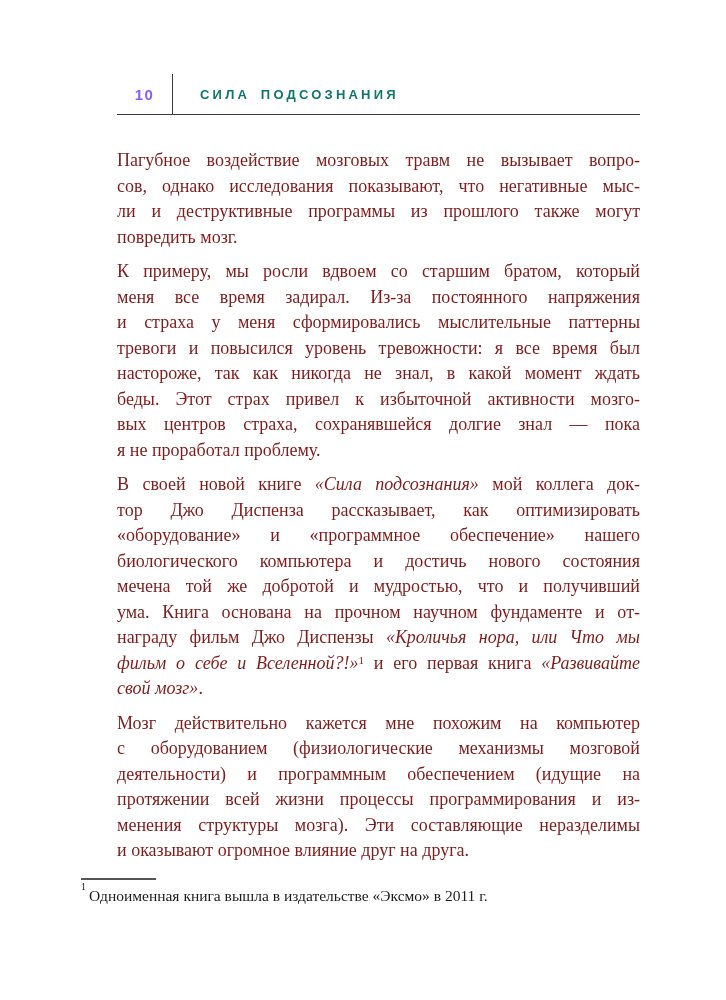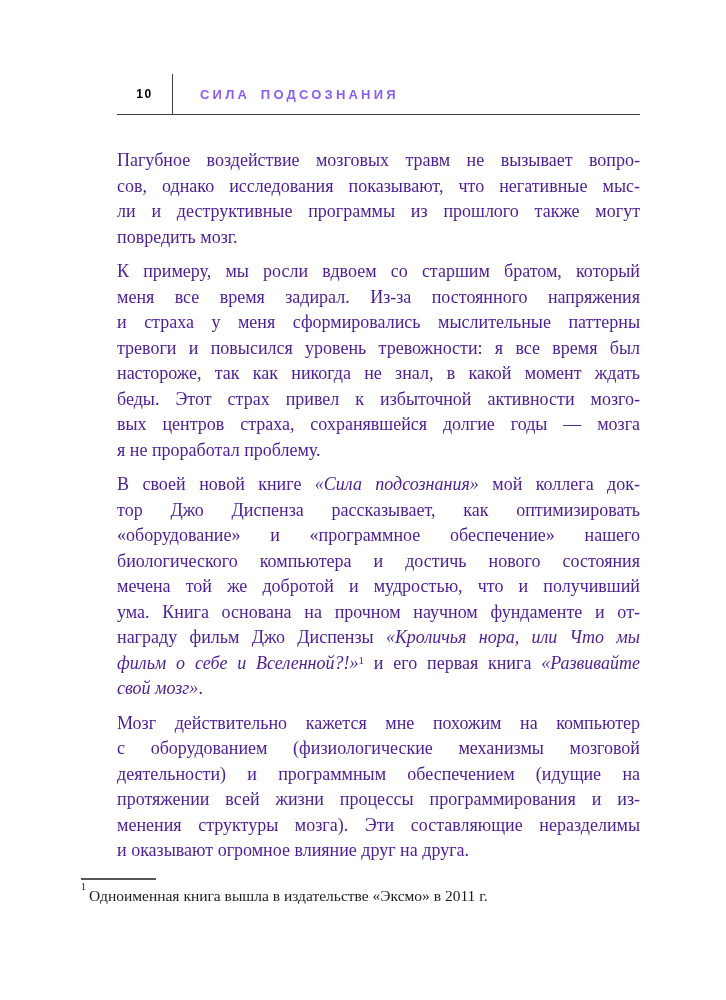--- a/index.html
+++ b/index.html
@@ -20,44 +20,44 @@
     display: flex;
     align-items: stretch;
     border-bottom: 1px solid #3c3c3c;
     font-family: "Liberation Sans", sans-serif;
   }
   .pagenum {
     width: 55px;
     display: flex;
     align-items: center;
     justify-content: center;
-    font-size: 12px;
+    font-size: 15px;
     font-weight: 600;
     letter-spacing: 1.5px;
     border-right: 1px solid #3c3c3c;
-    color: #000000;
+    color: #8b5cf6;
   }
   .running-title {
     display: flex;
     align-items: center;
     padding-left: 27px;
     font-size: 13px;
     font-weight: 700;
     letter-spacing: 3.2px;
     word-spacing: 4px;
-    color: #8b5cf6;
+    color: #0f766e;
   }
 
   
   .content {
     margin: 33px 86px 0 117px;
     font-family: "Liberation Serif", serif;
     font-size: 18px;
     line-height: 25.5px;
-    color: #4c1d95;
+    color: #7f1d1d;
   }
   .para { margin: 0 0 9px 0; }
   .line {
     text-align: justify;
     text-align-last: justify;
     white-space: normal;
   }
   .line.last { text-align-last: left; }
   .it { font-style: italic; }
   sup.fn-ref {
@@ -109,21 +109,21 @@
         <div class="line"><span>ли и деструктивные программы из прошлого также могут</span></div>
         <div class="line last"><span>повредить мозг.</span></div>
       </div>
       <div class="para">
         <div class="line"><span>К примеру, мы росли вдвоем со старшим братом, который</span></div>
         <div class="line"><span>меня все время задирал. Из-за постоянного напряжения</span></div>
         <div class="line"><span>и страха у меня сформировались мыслительные паттерны</span></div>
         <div class="line"><span>тревоги и повысился уровень тревожности: я все время был</span></div>
         <div class="line"><span>настороже, так как никогда не знал, в какой момент ждать</span></div>
         <div class="line"><span>беды. Этот страх привел к избыточной активности мозго-</span></div>
-        <div class="line"><span>вых центров страха, сохранявшейся долгие годы — мозга</span></div>
+        <div class="line"><span>вых центров страха, сохранявшейся долгие знал — пока</span></div>
         <div class="line last"><span>я не проработал проблему.</span></div>
       </div>
       <div class="para">
         <div class="line"><span>В своей новой книге </span><span class="it">«Сила подсознания»</span><span> мой коллега док-</span></div>
         <div class="line"><span>тор Джо Диспенза рассказывает, как оптимизировать</span></div>
         <div class="line"><span>«оборудование» и «программное обеспечение» нашего</span></div>
         <div class="line"><span>биологического компьютера и достичь нового состояния</span></div>
         <div class="line"><span>мечена той же добротой и мудростью, что и получивший</span></div>
         <div class="line"><span>ума. Книга основана на прочном научном фундаменте и от-</span></div>
         <div class="line"><span>награду фильм Джо Диспензы </span><span class="it">«Кроличья нора, или Что мы</span></div>

